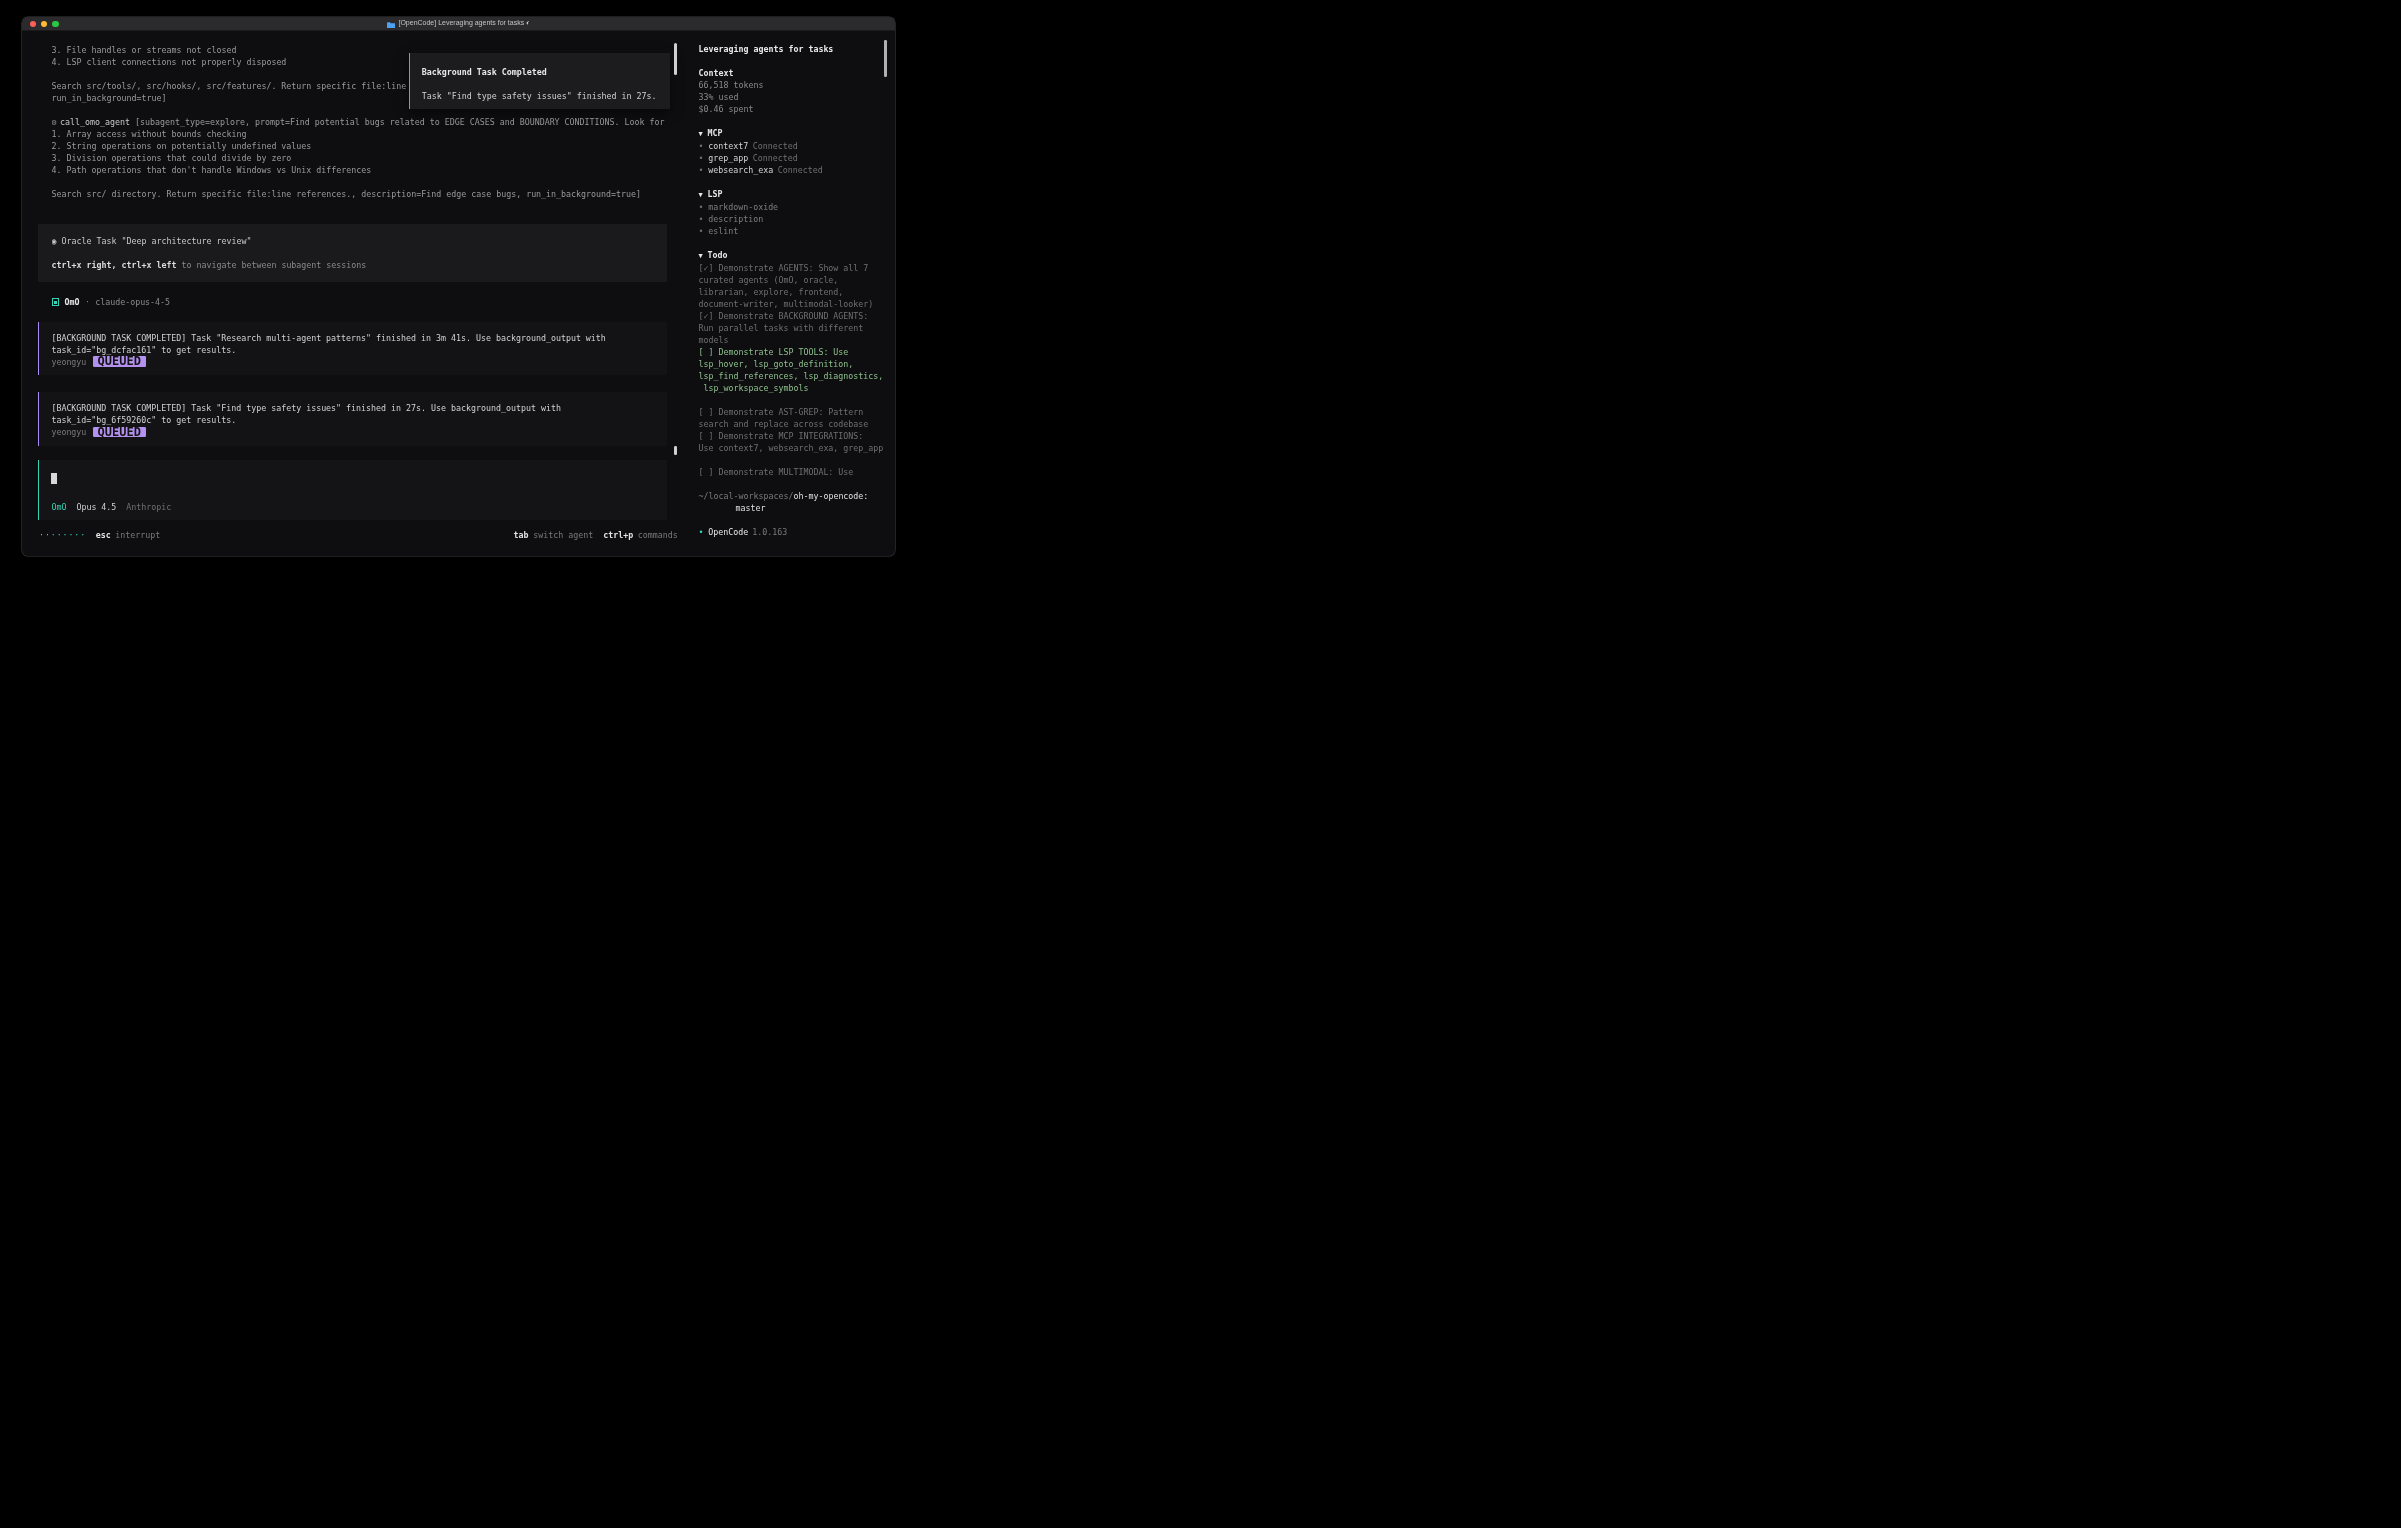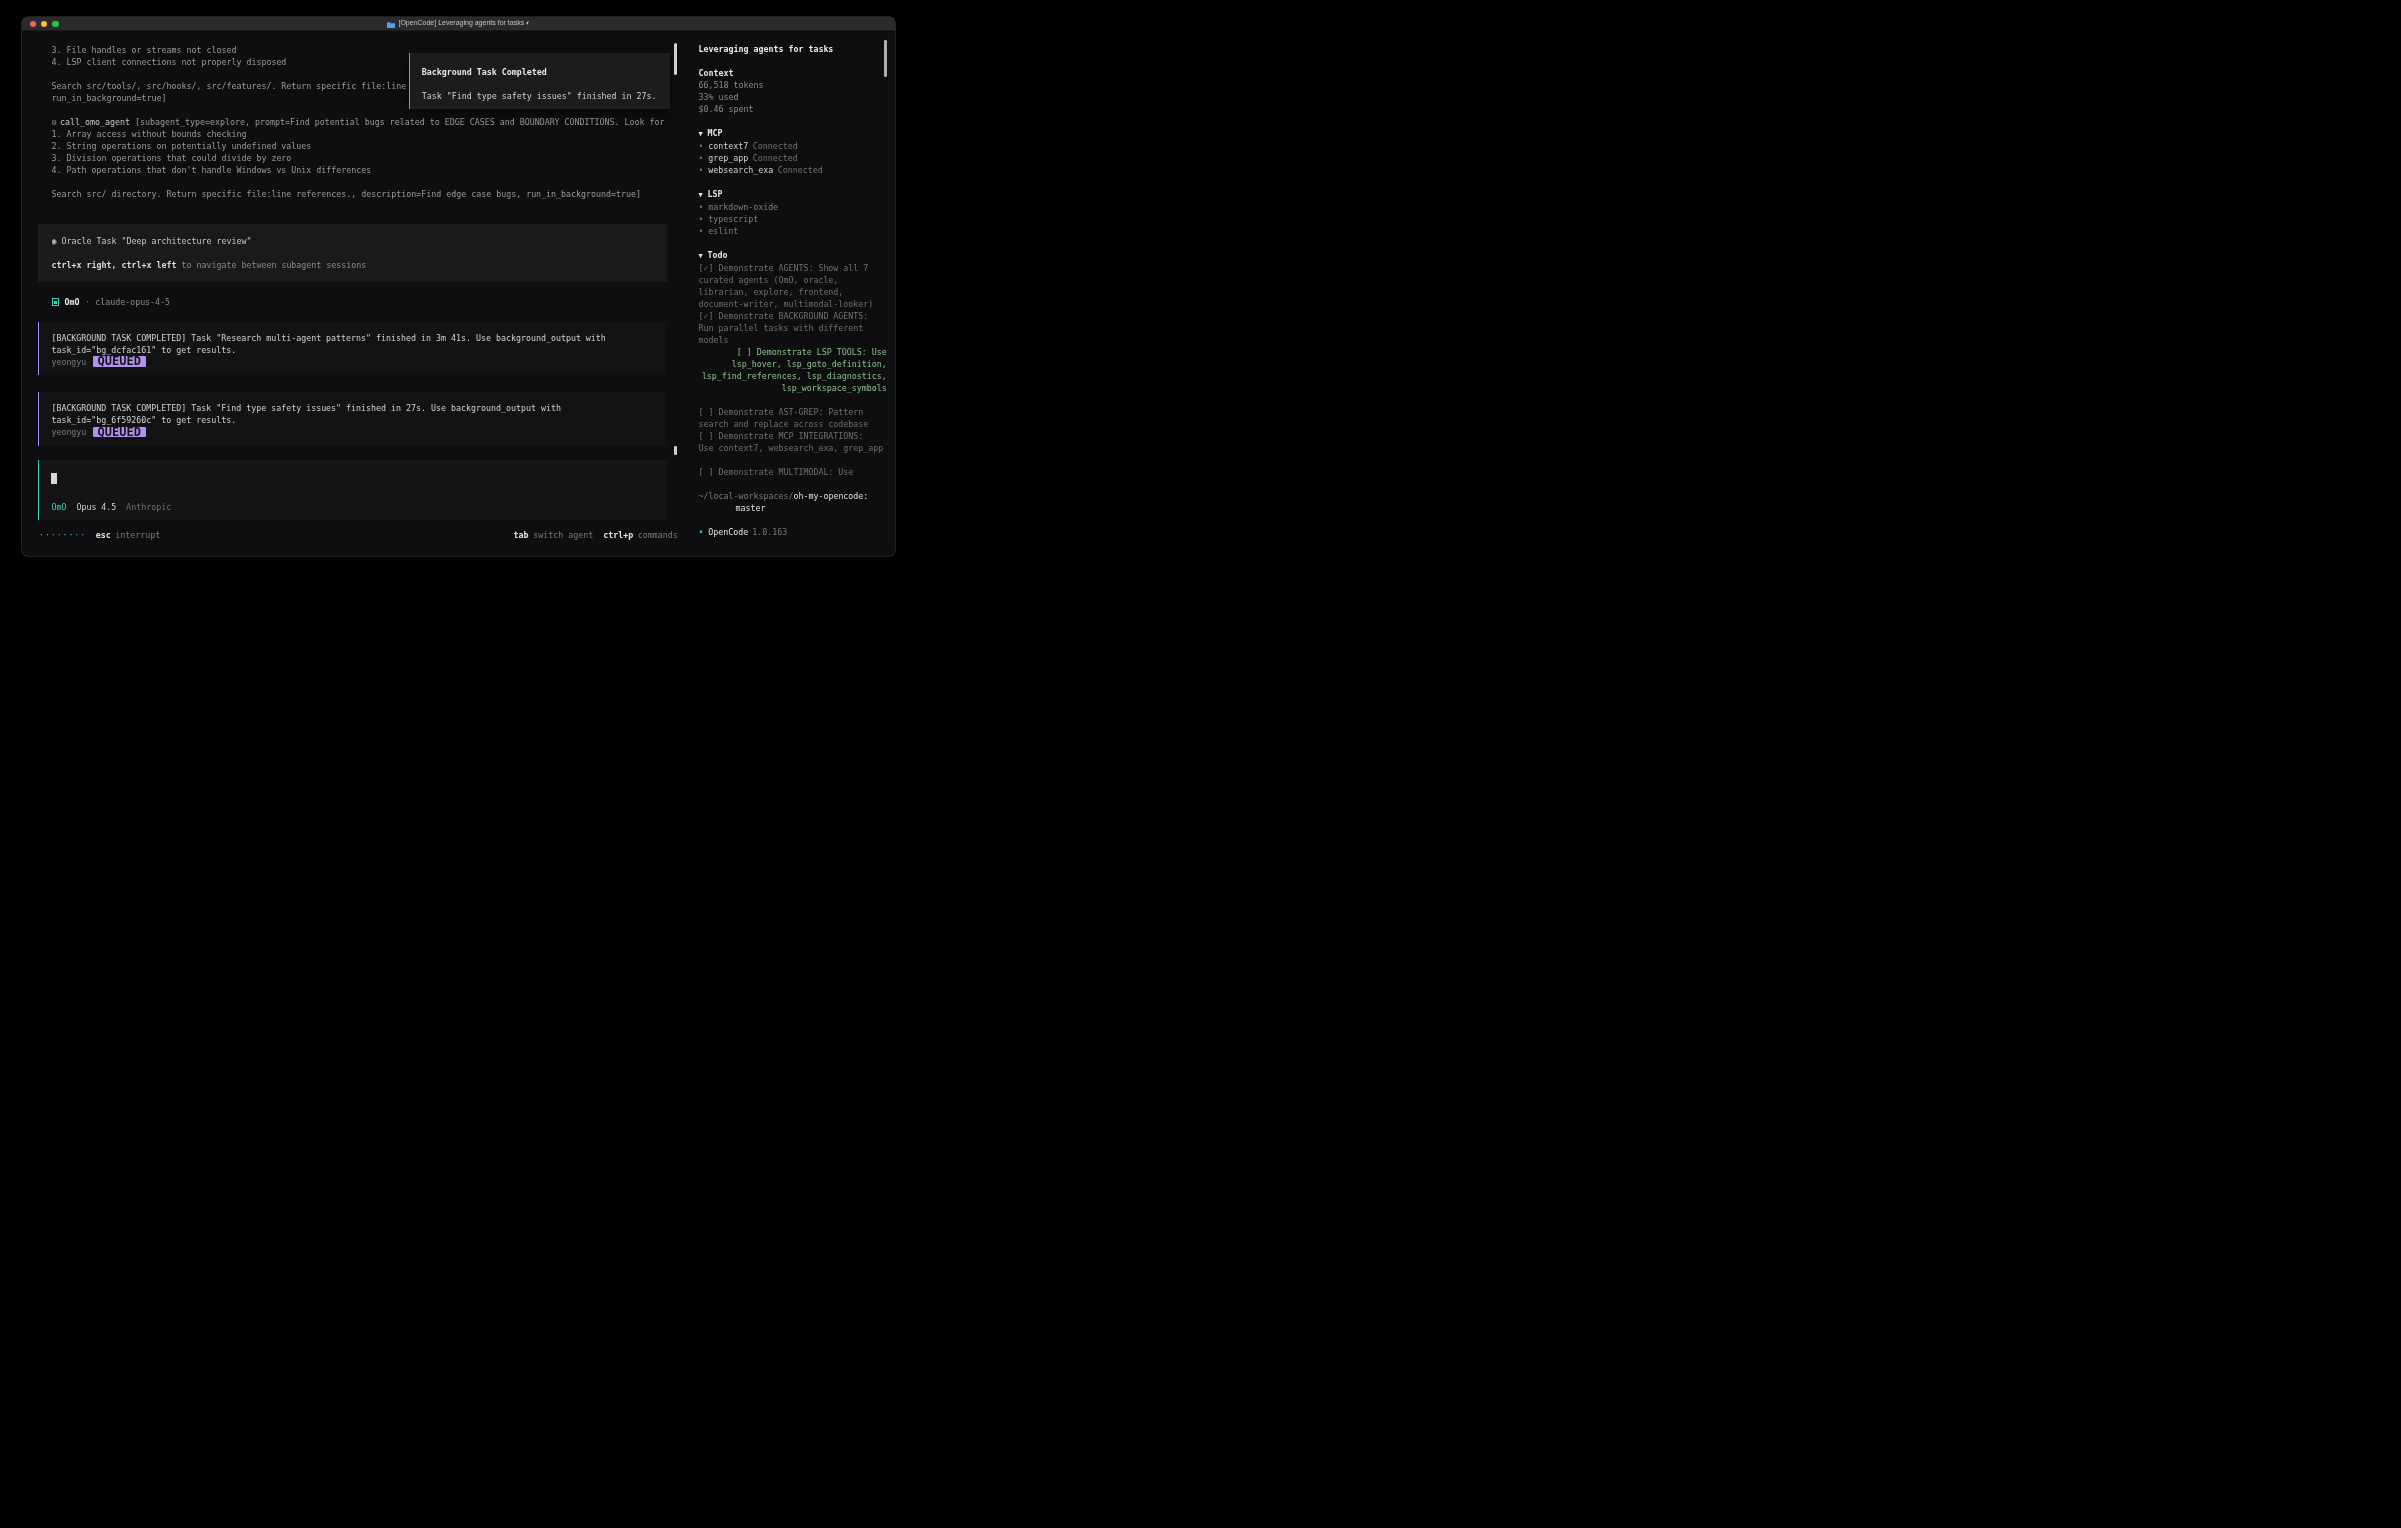--- a/index.html
+++ b/index.html
@@ -92,21 +92,21 @@
   .sb-title{color:#eaeaea;font-weight:bold;white-space:nowrap;}
   .sb-heading{color:#e6e6e6;font-weight:bold;white-space:nowrap;}
   .tri-icon::before{content:"▼";margin-right:4.7px;font-size:7px;}
   .sb-line{white-space:pre-wrap;color:#8a8a8a;}
   .sb-item{white-space:nowrap;}
   .bullet{color:#6b6b6b;margin-right:4.7px;}
   .mcp-name{color:#d4d4d4;}
   .mcp-status{color:#6f6f6f;margin-left:4.7px;}
   .lsp-name{color:#7e7e7e;}
   .todo-item{white-space:pre-wrap;color:#6f6f6f;}
-  .todo-item.active{color:var(--todo-green);text-align:right;}
+  .todo-item.active{color:var(--todo-green);}
   .todo-item.gap{margin-top:12px;}
   .ws-prefix{color:#7a7a7a;}
   .ws-repo{color:#e0e0e0;}
   .ws-branch{color:#e0e0e0;padding-left:37px;}
   .foot-bullet{color:var(--accent-teal);margin-right:4.7px;}
   .foot-app{color:#e8e8e8;font-weight:normal;}
   .foot-ver{color:#7a7a7a;margin-left:4px;}
 </style>
 </head>
 <body>
@@ -226,21 +226,21 @@
       <div class="blank"></div>
 
       <div class="sb-heading"><span class="tri-icon"></span><span>MCP</span></div>
       <div class="sb-item"><span class="bullet">•</span><span class="mcp-name">context7</span><span class="mcp-status">Connected</span></div>
       <div class="sb-item"><span class="bullet">•</span><span class="mcp-name">grep_app</span><span class="mcp-status">Connected</span></div>
       <div class="sb-item"><span class="bullet">•</span><span class="mcp-name">websearch_exa</span><span class="mcp-status">Connected</span></div>
       <div class="blank"></div>
 
       <div class="sb-heading"><span class="tri-icon"></span><span>LSP</span></div>
       <div class="sb-item"><span class="bullet">•</span><span class="lsp-name">markdown-oxide</span></div>
-      <div class="sb-item"><span class="bullet">•</span><span class="lsp-name">typescript</span></div>
+      <div class="sb-item"><span class="bullet">•</span><span class="lsp-name">description</span></div>
       <div class="sb-item"><span class="bullet">•</span><span class="lsp-name">eslint</span></div>
       <div class="blank"></div>
 
       <div class="sb-heading"><span class="tri-icon"></span><span>Todo</span></div>
       <div class="todo-item done">[✓] Demonstrate AGENTS: Show all 7
 curated agents (OmO, oracle,
 librarian, explore, frontend,
 document-writer, multimodal-looker)</div>
       <div class="todo-item done">[✓] Demonstrate BACKGROUND AGENTS:
 Run parallel tasks with different

